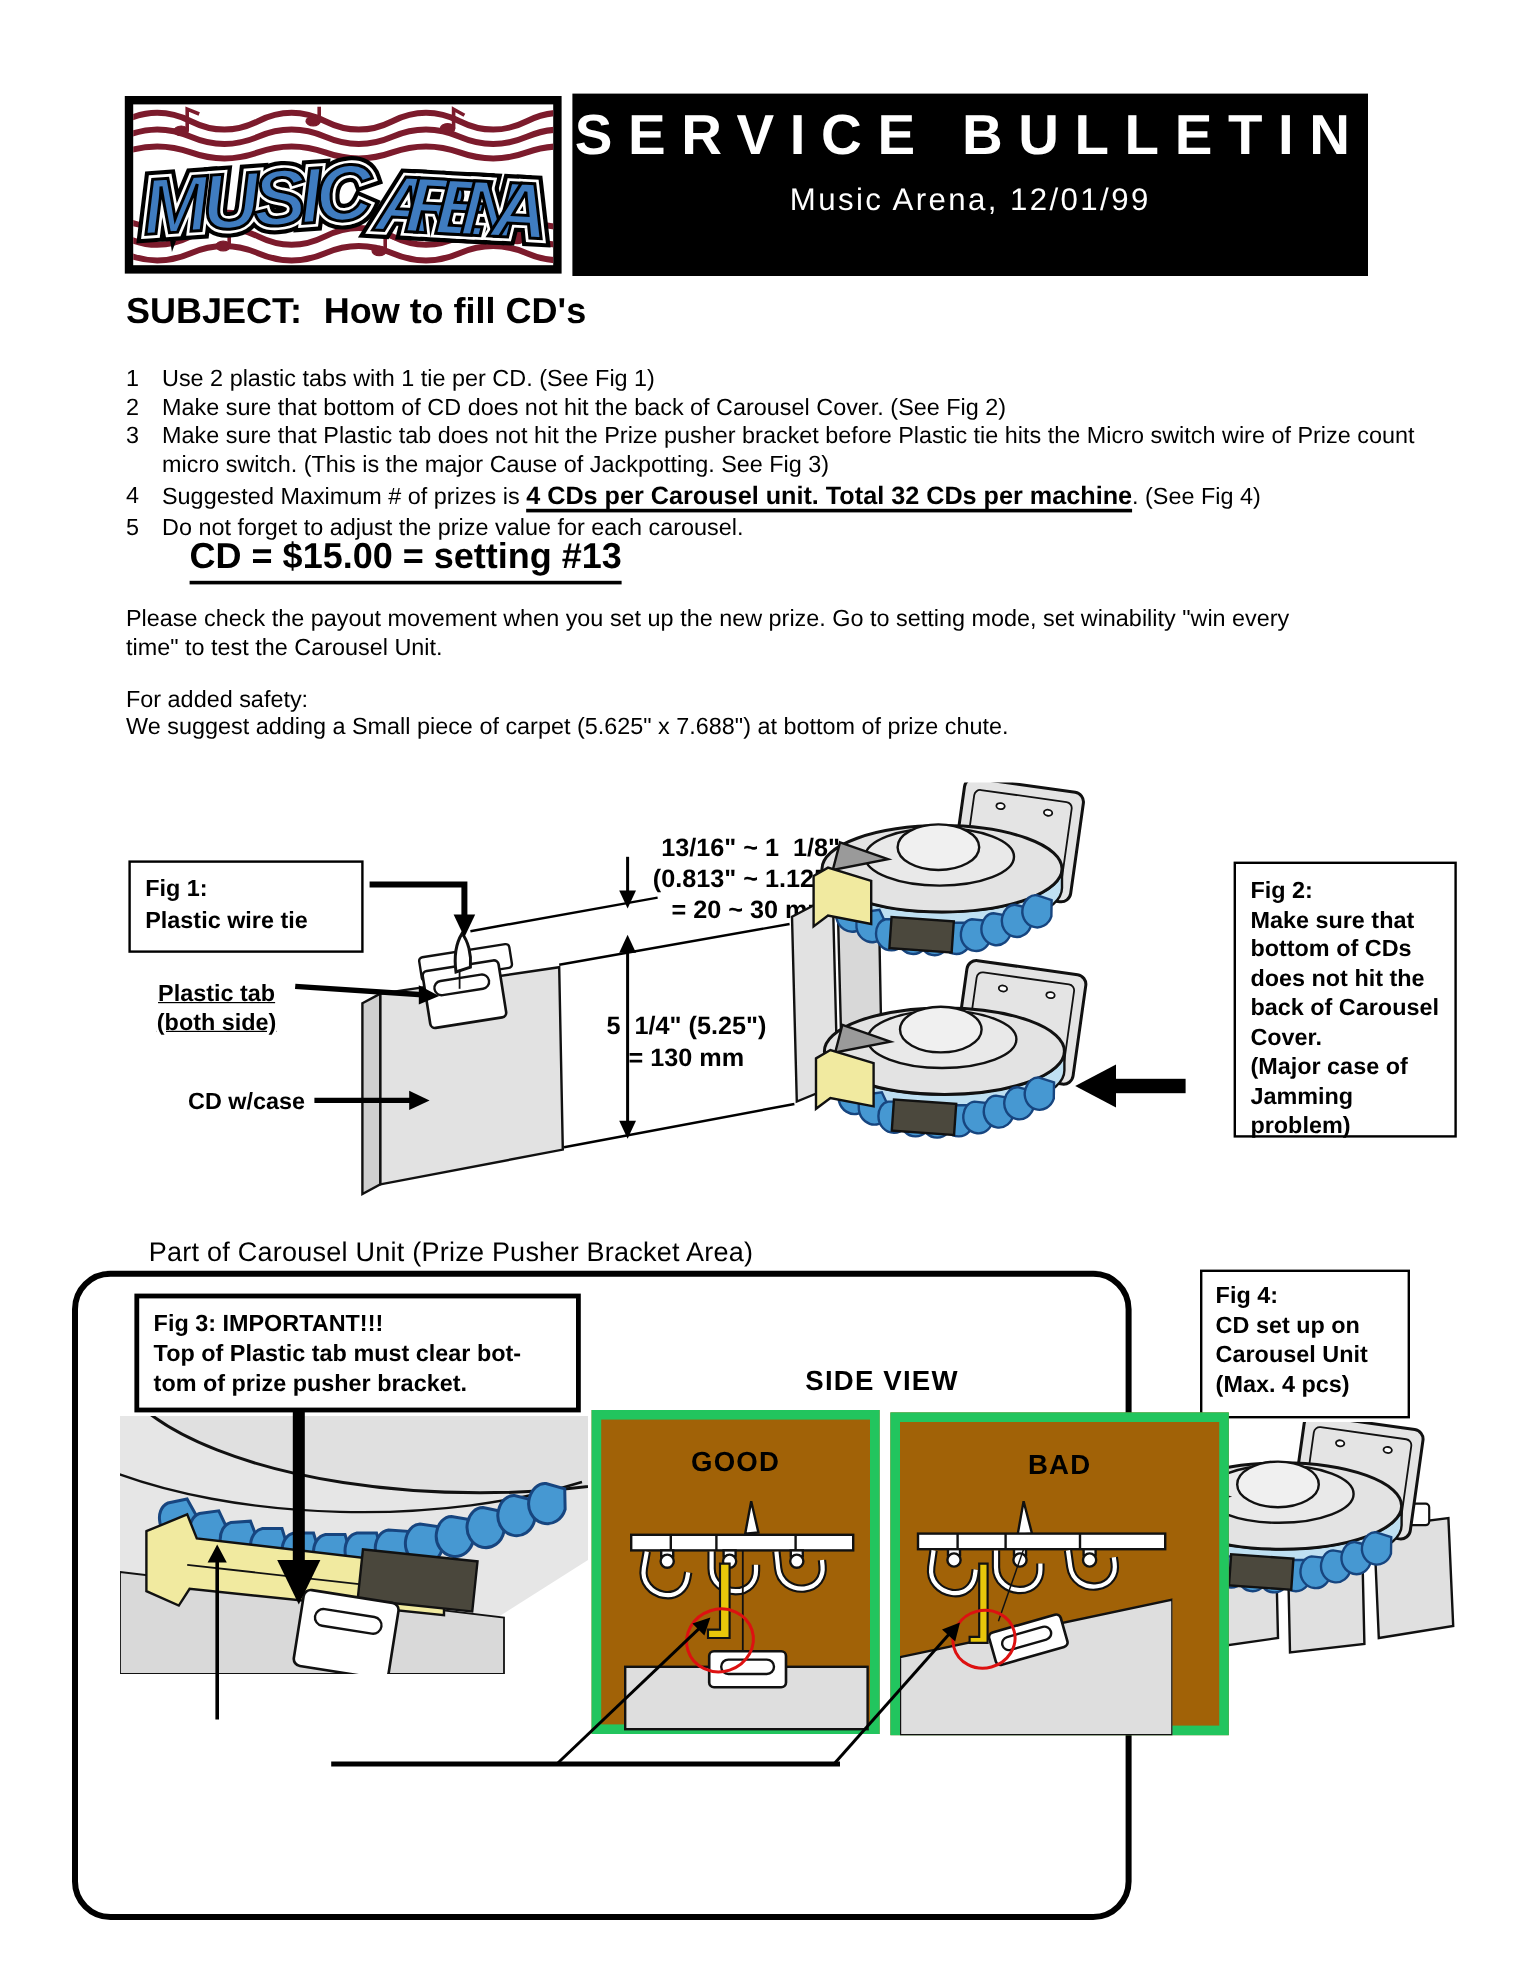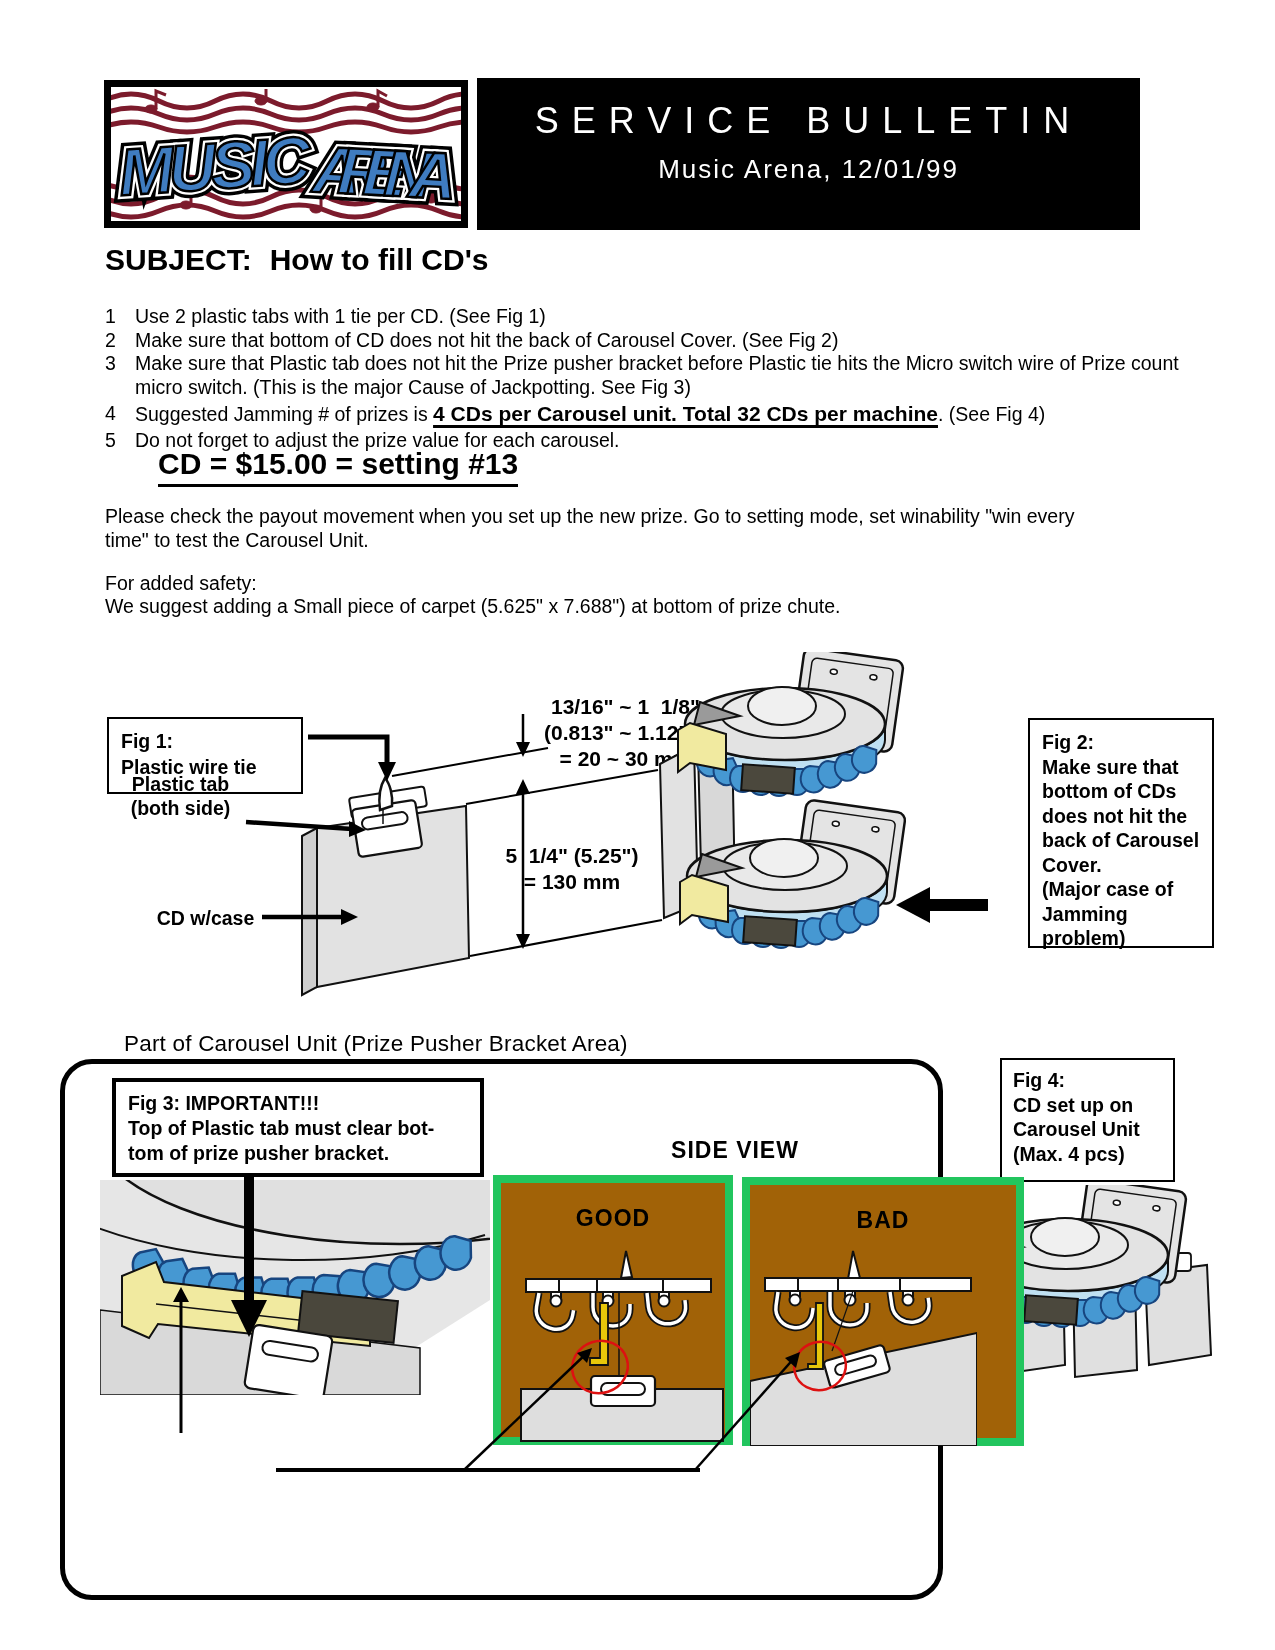--- a/index.html
+++ b/index.html
@@ -2,40 +2,40 @@
 <html><head>
 <meta charset="utf-8">
 <style>
   html,body{margin:0;padding:0;background:#888;}
   #page{position:relative;width:1275px;height:1650px;background:#fff;overflow:hidden;
         font-family:"Liberation Sans",sans-serif;color:#000;margin:0 auto;}
   .abs{position:absolute;}
   
   #logo-box{left:104px;top:80px;width:364px;height:148px;background:#fff;border:7px solid #000;box-sizing:border-box;}
   #title-band{left:477px;top:78px;width:663px;height:152px;background:#000;color:#fff;text-align:center;}
-  #bulletin-title{margin-top:22px;font-size:36px;font-weight:400;letter-spacing:13px;}
+  #bulletin-title{margin-top:6px;font-size:47px;font-weight:700;letter-spacing:13px;}
   #bulletin-sub{margin-top:12px;font-size:26px;font-weight:400;letter-spacing:2px;}
   
   #subject{left:105px;top:243px;font-size:30px;font-weight:bold;}
   #subject .gap{display:inline-block;width:18px;}
   #instructions{left:105px;top:305px;width:1075px;font-size:19.5px;line-height:23.5px;}
   .instr{display:flex;}
   .instr .num{width:30px;flex:0 0 30px;}
   .instr .txt{flex:1;}
   .instr.tall{margin-top:3px;margin-bottom:2px;}
   .bold-u{font-weight:bold;font-size:21px;text-decoration:underline;text-decoration-thickness:2.5px;text-underline-offset:4px;}
   #price-line{left:158px;top:447px;font-size:30px;font-weight:bold;border-bottom:3.5px solid #000;padding-bottom:3px;}
   #para1{left:105px;top:505px;width:1010px;font-size:19.5px;line-height:23.5px;}
   #safety1{left:105px;top:572px;font-size:19.5px;}
   #safety2{left:105px;top:595px;font-size:19.5px;}
   
   .callout{background:#fff;border:2.5px solid #000;box-sizing:border-box;font-weight:bold;font-size:19.5px;line-height:26px;padding:9px 12px;}
   #fig1-box{left:107px;top:717px;width:196px;height:77px;}
   .small-label{font-weight:bold;font-size:19.5px;line-height:24px;text-align:center;}
-  #plastic-tab-label{left:118px;top:772px;width:125px;}
+  #plastic-tab-label{left:118px;top:816px;width:125px;text-decoration:underline;}
   #cd-label{left:148px;top:906px;width:115px;}
   .dim{font-weight:bold;font-size:21px;line-height:26px;text-align:center;}
   #dim1{left:528px;top:694px;width:195px;}
   #dim2{left:492px;top:843px;width:160px;}
   #fig2-box{left:988px;top:718px;width:186px;height:230px;line-height:24.5px;padding:10px 12px;margin-left:40px;}
   
   #part-heading{left:124px;top:1031px;font-size:22.5px;letter-spacing:.2px;z-index:6;}
   #panel{left:60px;top:1059px;width:883px;height:541px;border:5px solid #000;border-radius:32px;box-sizing:border-box;background:#fff;}
   #fig3-box{left:112px;top:1078px;width:372px;height:99px;border-width:4px;line-height:25px;z-index:7;}
   #sideview-label{left:620px;top:1137px;width:230px;text-align:center;font-size:23px;font-weight:bold;letter-spacing:1px;z-index:7;}
@@ -156,21 +156,21 @@
     <div class="instr">
       <span class="num">2</span>
       <span class="txt">Make sure that bottom of CD does not hit the back of Carousel Cover. (See Fig 2)</span>
     </div>
     <div class="instr">
       <span class="num">3</span>
       <span class="txt">Make sure that Plastic tab does not hit the Prize pusher bracket before Plastic tie hits the Micro switch wire of Prize count micro switch. (This is the major Cause of Jackpotting. See Fig 3)</span>
     </div>
     <div class="instr tall">
       <span class="num">4</span>
-      <span class="txt"><span>Suggested Jamming # of prizes is </span><span class="bold-u">4 CDs per Carousel unit. Total 32 CDs per machine</span><span>. (See Fig 4)</span></span>
+      <span class="txt"><span>Suggested Maximum # of prizes is </span><span class="bold-u">4 CDs per Carousel unit. Total 32 CDs per machine</span><span>. (See Fig 4)</span></span>
     </div>
     <div class="instr">
       <span class="num">5</span>
       <span class="txt">Do not forget to adjust the prize value for each carousel.</span>
     </div>
   </div>
 
   <div class="abs" id="price-line">CD = $15.00 = setting #13</div>
   <div class="abs" id="para1">Please check the payout movement when you set up the new prize. Go to setting mode, set winability "win every time" to test the Carousel Unit.</div>
   <div class="abs" id="safety1">For added safety:</div>

